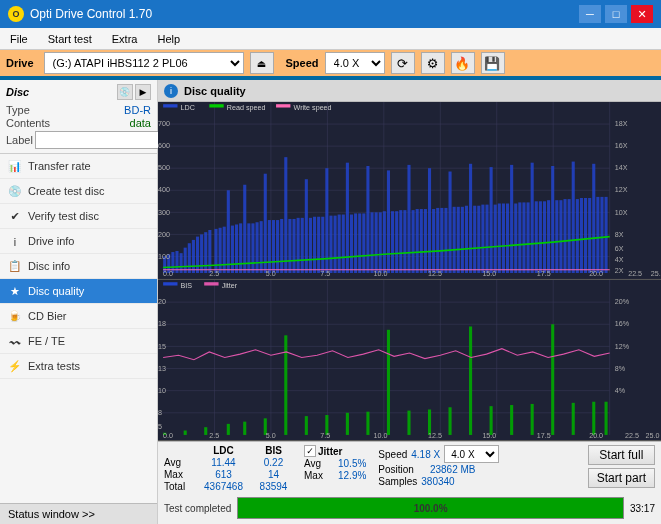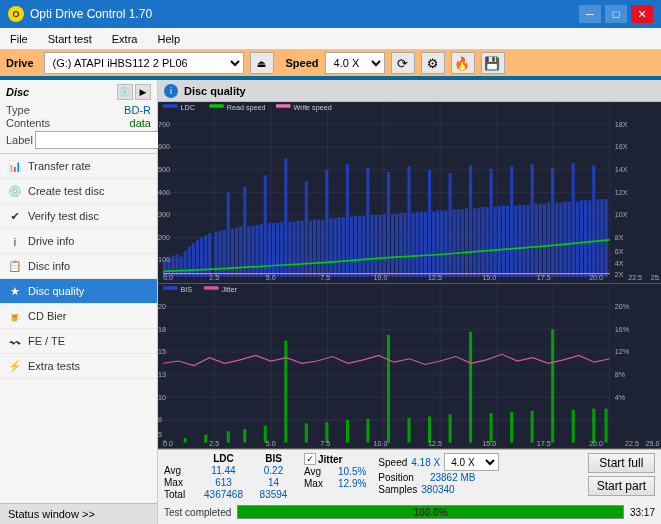--- a/index.html
+++ b/index.html
@@ -195,21 +195,21 @@
 
     
     .progress-row {
       display: flex;
       align-items: center;
       gap: 6px;
       padding: 3px 0 2px 0;
     }
     .progress-bar-bg {
       flex: 1;
-      height: 14px;
+      height: 22px;
       background: #c0c0c0;
       border: 1px solid #888;
       position: relative;
     }
     .progress-bar-fill {
       position: absolute;
       left: 0; top: 0; bottom: 0;
       background: #00a000;
     }
     .progress-text {

